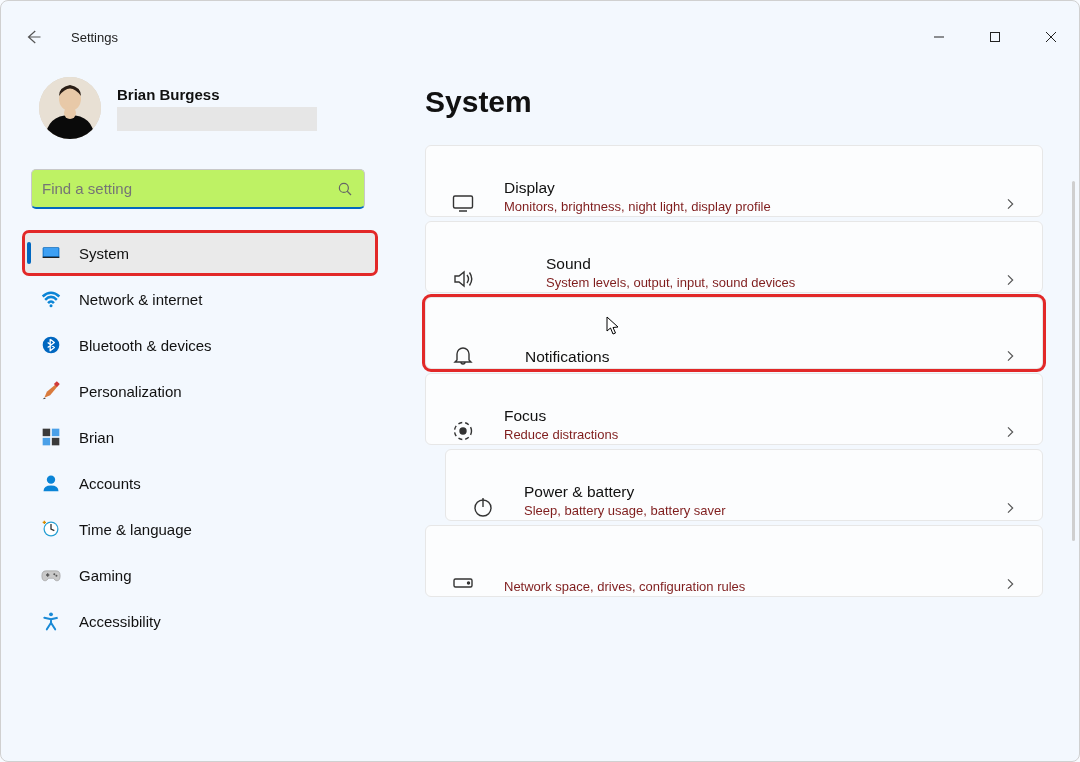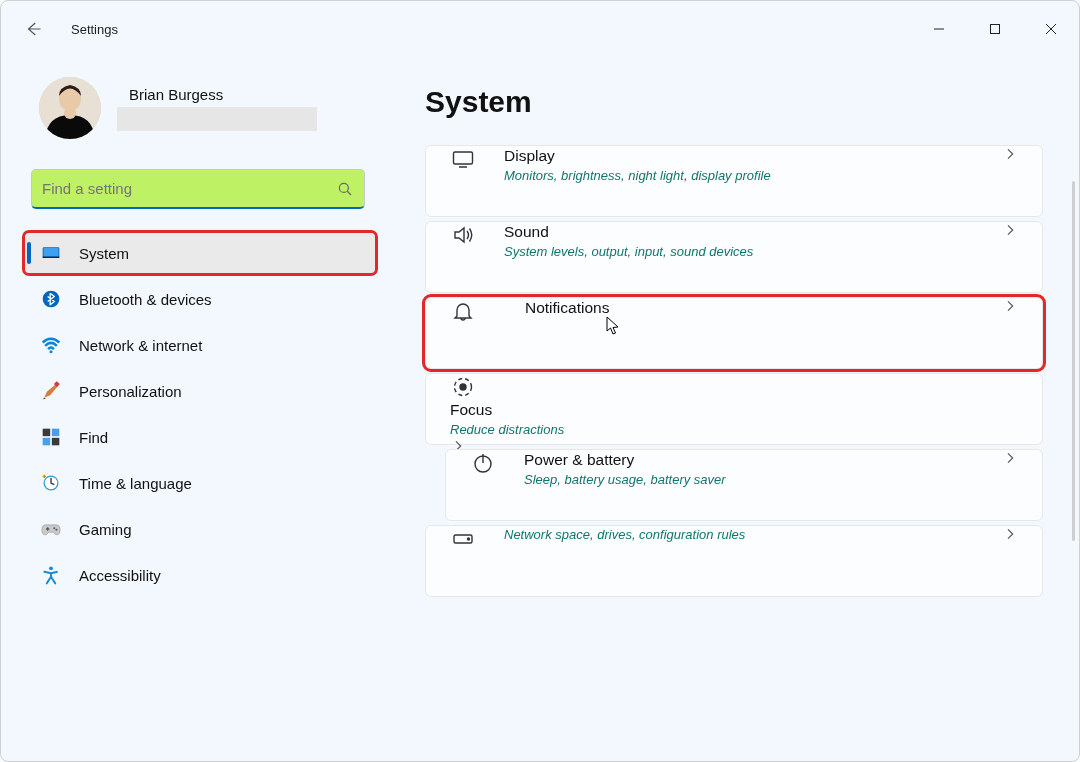--- a/index.html
+++ b/index.html
@@ -1,38 +1,38 @@
 <!DOCTYPE html>
 <html><head>
 <meta charset="utf-8">
 <style>
   * { box-sizing: border-box; margin: 0; padding: 0; font-family: "Segoe UI", "Segoe UI Variable", Arial, sans-serif; }
   html, body { width: 1080px; height: 762px; overflow: hidden; background: #f8fbff; }
   .window { width: 1080px; height: 762px; position: relative; border: 1px solid #d0d0d0; border-radius: 8px; background: #f3f8fe; overflow: hidden; }
 
   
-  .titlebar { position: absolute; top: 4px; left: 0; right: 0; height: 48px; display:flex; align-items:center; justify-content:space-between; padding-left:8px; padding-right:0; }
+  .titlebar { position: absolute; top: 12px; left: 0; right: 0; height: 48px; display:flex; align-items:center; justify-content:space-between; padding-left:8px; padding-right:0; }
   .titlebar-left { display:flex; align-items:center; gap:18px; padding-left:4px; }
   .win-controls { display:flex; }
   .win-btn { width:56px; height:46px; display:flex; align-items:center; justify-content:center; color:#222; }
   .win-btn svg { width:12px; height:12px; }
   .back-btn { width:40px; height:40px; display:flex; align-items:center; justify-content:center; color:#555; border-radius:6px; }
   .app-title { font-size:13px; color:#222; }
 
   
   .content { position:absolute; top:58px; left:0; right:0; bottom:0; display:flex; }
   .sidebar { width:390px; padding-left:20px; padding-right:16px; position:relative; }
   .main { flex:1; padding-right:36px; padding-left:34px; overflow:hidden; }
 
   
   .user-row { display:flex; align-items:center; gap:16px; margin-top:18px; margin-left:18px; }
   .avatar { width:62px; height:62px; border-radius:50%; background:#d8d2c8; overflow:hidden; display:flex; align-items:flex-end; justify-content:center; }
   .avatar svg { width:62px; height:62px; }
   .user-info { display:flex; flex-direction:column; }
-  .user-name { font-size:15px; font-weight:400; color:#111;margin-left:12px; }
+  .user-name { font-size:15px; font-weight:700; color:#111; }
   .user-email-placeholder { width:200px; height:24px; background:#e6e6e6; margin-top:4px; }
 
   
   .search-wrap { margin-top:30px; margin-left:10px; margin-right:10px; }
   .search { width:100%; height:40px; border:1px solid #c8c8c8; background:#bef264; border-radius:5px; border-bottom:2px solid #0067c0; display:flex; align-items:center; padding:0 10px; }
   .search input { flex:1; border:none; outline:none; background:transparent; font-size:15px; color:#333; }
   .search-icon { width:18px; height:18px; color:#666; }
 
   
   .navlist { margin-top:24px; margin-left:4px; display:flex; flex-direction:column; gap:6px; }
@@ -40,25 +40,25 @@
   .nav-item .nav-icon { width:20px; height:20px; flex-shrink:0; display:flex; align-items:center; justify-content:center; }
   .nav-item.selected { background:#eaeaea; }
   .nav-item.selected::before { content:""; position:absolute; left:2px; top:9px; bottom:9px; width:3.5px; border-radius:3px; background:#0067c0; }
   .nav-item.highlighted { outline:3px solid #e22828; outline-offset:0; border-radius:4px; }
 
   
   .page-title { font-size:30px; font-weight:600; color:#111; margin-top:26px; margin-bottom:26px; }
 
   
   .cards { display:flex; flex-direction:column; gap:4px; }
-  .card { display:flex; align-items:flex-start; height:72px; background:#fcfdfe; border:1px solid #e7e7e7; border-radius:6px; padding:0 24px; }
+  .card { display:flex; align-items:flex-end; height:72px; background:#fcfdfe; border:1px solid #e7e7e7; border-radius:6px; padding:0 24px; }
   .card-icon { width:26px; height:26px; margin-right:28px; color:#333; display:flex; align-items:center; justify-content:center; flex-shrink:0; }
   .card-body { flex:1; display:flex; flex-direction:column; justify-content:center; }
   .card-title { font-size:15.5px; color:#111; line-height:1.35; }
-  .card-sub { font-size:13px; color:#0f766e; line-height:1.35;font-style:italic; }
+  .card-sub { font-size:13px; color:#7f1d1d; line-height:1.35; }
   .card-chevron { color:#555; }
   .card.highlighted { outline:3px solid #e22828; outline-offset:0; }
 
   .cursor { position:absolute; width:14px; height:20px; pointer-events:none; }
 
   
   .scroll-indicator { position:absolute; right:4px; top:180px; width:3px; height:360px; background:#cfcfcf; border-radius:2px; }
 
 </style>
 </head>
@@ -131,57 +131,66 @@
                 <rect x="2" y="5" width="20" height="13" rx="1.5" fill="#0067c0"></rect>
                 <rect x="3" y="6" width="18" height="10" fill="#3ea0f3"></rect>
                 <rect x="2" y="16.5" width="20" height="1.5" fill="#222"></rect>
               </svg>
             </span>
             <span>System</span>
           </div>
           <div class="nav-item">
             <span class="nav-icon">
               <svg viewBox="0 0 24 24" width="20" height="20">
-                <circle cx="12" cy="12" r="10" fill="#0067c0"></circle>
-                <path d="M11 5 L16 9 L8 15 M8 9 L16 15 L11 19 L11 5" stroke="#fff" stroke-width="1.6" fill="none" stroke-linejoin="round"></path>
-              </svg>
-            </span>
-            <span>Bluetooth &amp; devices</span>
-          </div>
-          <div class="nav-item">
-            <span class="nav-icon">
-              <svg viewBox="0 0 24 24" width="20" height="20">
                 <path d="M2 9 Q12 0 22 9" stroke="#0a84d6" stroke-width="3" fill="none"></path>
                 <path d="M5 13 Q12 6 19 13" stroke="#0a84d6" stroke-width="3" fill="none"></path>
                 <path d="M8.5 17 Q12 13 15.5 17" stroke="#0a84d6" stroke-width="3" fill="none"></path>
                 <circle cx="12" cy="20" r="1.8" fill="#0a84d6"></circle>
               </svg>
             </span>
             <span>Network &amp; internet</span>
           </div>
           <div class="nav-item">
             <span class="nav-icon">
               <svg viewBox="0 0 24 24" width="20" height="20">
+                <circle cx="12" cy="12" r="10" fill="#0067c0"></circle>
+                <path d="M11 5 L16 9 L8 15 M8 9 L16 15 L11 19 L11 5" stroke="#fff" stroke-width="1.6" fill="none" stroke-linejoin="round"></path>
+              </svg>
+            </span>
+            <span>Bluetooth &amp; devices</span>
+          </div>
+          <div class="nav-item">
+            <span class="nav-icon">
+              <svg viewBox="0 0 24 24" width="20" height="20">
                 <path d="M4 20 L7 13 L20 2 L22 4 L11 17 Z" fill="#d97b3d"></path>
                 <path d="M4 20 L2 22 L6 21 Z" fill="#2c2c2c"></path>
                 <rect x="17" y="1" width="5" height="5" transform="rotate(45 19 3)" fill="#d03a3a"></rect>
               </svg>
             </span>
             <span>Personalization</span>
           </div>
           <div class="nav-item">
             <span class="nav-icon">
               <svg viewBox="0 0 24 24" width="20" height="20">
                 <rect x="2" y="2" width="9" height="9" fill="#3a3a3a"></rect>
                 <rect x="13" y="2" width="9" height="9" fill="#4aa0e8"></rect>
                 <rect x="2" y="13" width="9" height="9" fill="#4aa0e8"></rect>
                 <rect x="13" y="13" width="9" height="9" fill="#3a3a3a"></rect>
               </svg>
             </span>
-            <span>Find</span>
+            <span>Brian</span>
+          </div>
+          <div class="nav-item">
+            <span class="nav-icon">
+              <svg viewBox="0 0 24 24" width="20" height="20">
+                <circle cx="12" cy="8" r="5" fill="#0a84d6"></circle>
+                <path d="M3 22 Q3 15 12 15 Q21 15 21 22 Z" fill="#0a84d6"></path>
+              </svg>
+            </span>
+            <span>Accounts</span>
           </div>
           <div class="nav-item">
             <span class="nav-icon">
               <svg viewBox="0 0 24 24" width="20" height="20">
                 <circle cx="12" cy="12" r="9" fill="#27a0d4"></circle>
                 <circle cx="12" cy="12" r="7.5" fill="#fff"></circle>
                 <path d="M12 6 L12 12 L16 14" stroke="#333" stroke-width="1.6" fill="none"></path>
                 <path d="M4 2 L4 6 M2 4 L6 4" stroke="#d88b00" stroke-width="1.6"></path>
               </svg>
             </span>
@@ -221,21 +230,21 @@
               </svg>
             </span>
             <div class="card-body">
               <div class="card-title">Display</div>
               <div class="card-sub">Monitors, brightness, night light, display profile</div>
             </div>
             <span class="card-chevron"><svg viewBox="0 0 24 24" width="16" height="16" fill="none" stroke="currentColor" stroke-width="1.8">
                 <path d="M9 5 L16 12 L9 19"></path>
               </svg></span>
           </div>
-          <div class="card" style="position: relative;">
+          <div class="card" style="position: relative; gap: 42px;">
             <span class="card-icon">
               <svg viewBox="0 0 24 24" width="24" height="24" fill="none" stroke="currentColor" stroke-width="1.4">
                 <path d="M4 9 H8 L13 5 V19 L8 15 H4 Z"></path>
                 <path d="M16 8 Q19 12 16 16"></path>
                 <path d="M18.5 5.5 Q23 12 18.5 18.5"></path>
               </svg>
             </span>
             <div class="card-body">
               <div class="card-title">Sound</div>
               <div class="card-sub">System levels, output, input, sound devices</div>
@@ -254,21 +263,21 @@
             <div class="card-body">
               <div class="card-title">Notifications</div>
             </div>
             <span class="card-chevron"><svg viewBox="0 0 24 24" width="16" height="16" fill="none" stroke="currentColor" stroke-width="1.8">
                 <path d="M9 5 L16 12 L9 19"></path>
               </svg></span>
             <span class="cursor" style="left: 180px; top: 18px;"><svg viewBox="0 0 14 20" width="14" height="20">
                 <path d="M1 1 L1 15 L4.5 12 L7 18 L9.5 17 L7 11.5 L12 11 Z" fill="#fff" stroke="#000" stroke-width="1"></path>
               </svg></span>
           </div>
-          <div class="card" style="position: relative; flex-direction: column;">
+          <div class="card" style="position: relative;">
             <span class="card-icon">
               <svg viewBox="0 0 24 24" width="24" height="24" fill="none" stroke="currentColor" stroke-width="1.4">
                 <circle cx="12" cy="12" r="8.5" stroke-dasharray="4 3"></circle>
                 <circle cx="12" cy="12" r="3" fill="currentColor"></circle>
               </svg>
             </span>
             <div class="card-body">
               <div class="card-title">Focus</div>
               <div class="card-sub">Reduce distractions</div>
             </div>

